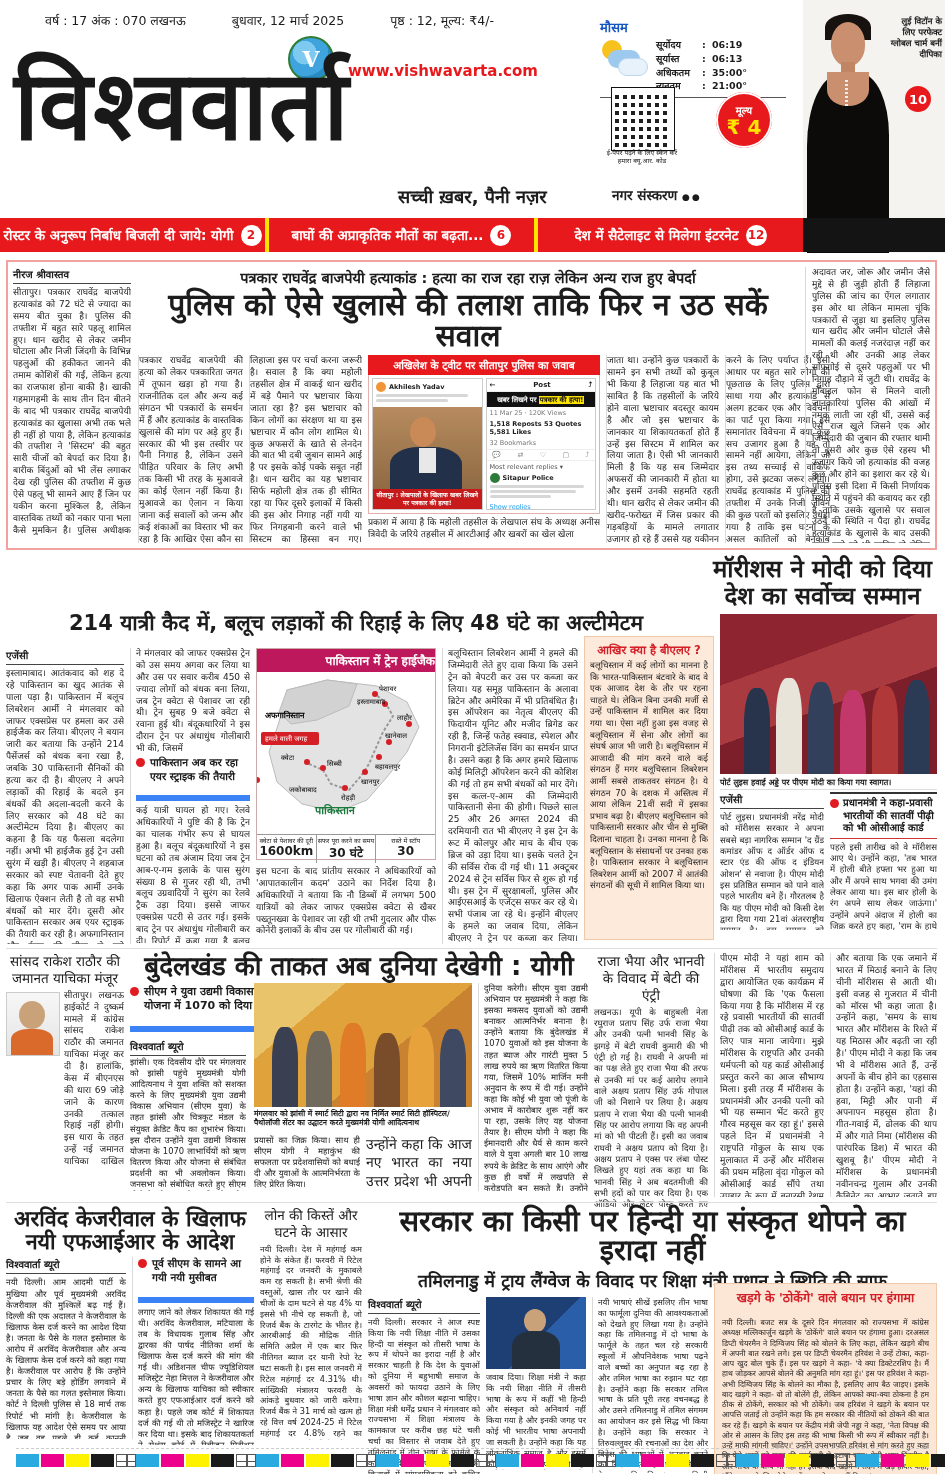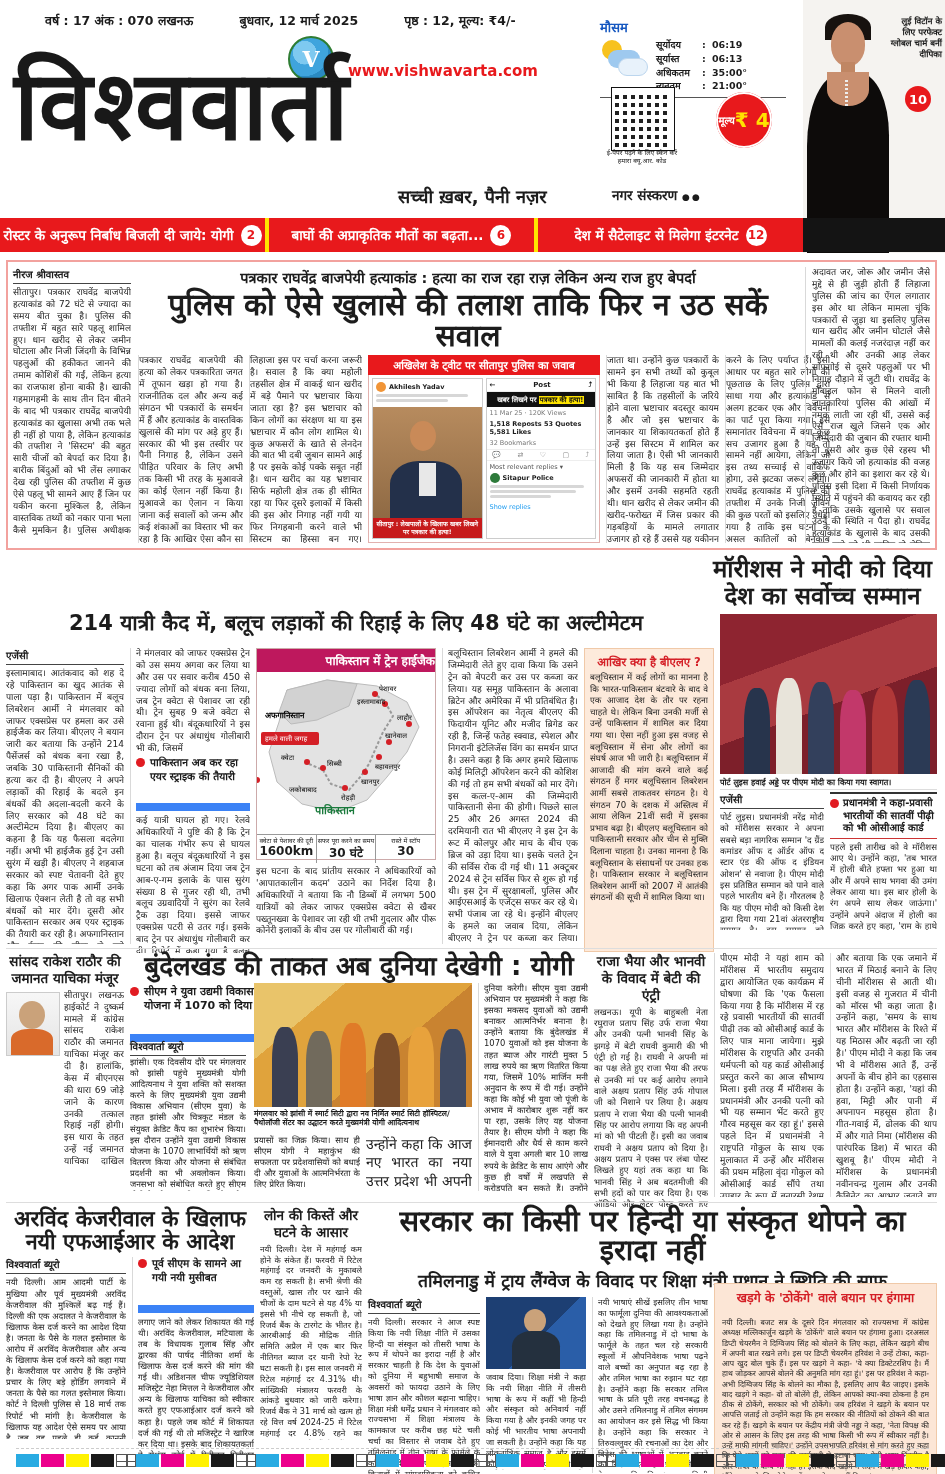--- a/index.html
+++ b/index.html
@@ -3,21 +3,21 @@
 <meta charset="utf-8">
 <style>
   html,body{margin:0;padding:0;background:#e9e9e9;}
   .page{position:relative;width:945px;height:1474px;background:#fff;margin:0 auto;overflow:hidden;
         font-family:"DejaVu Sans",sans-serif;color:#1c1c1c;}
   .abs{position:absolute;}
   .body-txt{font-size:9px;line-height:1.32;text-align:justify;overflow:hidden;color:#222;}
   .byline{font-weight:bold;font-size:10px;border-bottom:1px solid #444;padding-bottom:2px;margin-bottom:3px;}
   .rule-r{border-left:1px solid #d9d9d9;}
   
-  .top-info{top:12px;left:45px;display:flex;gap:46px;font-size:12.5px;font-weight:bold;}
+  .top-info{top:12px;left:45px;display:flex;gap:46px;font-size:12.5px;font-weight:normal;}
   .logo-title{top:58px;left:14px;font-size:96px;font-weight:900;letter-spacing:1px;line-height:1;white-space:nowrap;color:#191919;font-family:"DejaVu Serif",serif;}
   .website{top:62px;left:348px;color:#e8191c;font-weight:bold;font-size:15px;}
   .tagline{top:184px;left:398px;font-size:18px;font-weight:bold;}
   .globe{top:36px;left:288px;width:42px;height:42px;border-radius:50%;
          background:radial-gradient(circle at 35% 35%,#7ec9f0 0 30%,#3fa4dd 31% 60%,#2a8ac2 61% 100%);
          border:2px solid #2f7d33;display:flex;align-items:center;justify-content:center;
          color:#fff;font-weight:900;font-size:22px;font-family:"DejaVu Serif",serif;}
   .weather{top:18px;left:600px;width:186px;}
   .weather-title{color:#1557c0;font-weight:bold;font-size:13px;margin-bottom:2px;}
   .weather-flex{display:flex;gap:8px;border-bottom:1px solid #555;padding-bottom:4px;}
@@ -28,21 +28,21 @@
   .wrows{flex:1;font-size:9.5px;font-weight:bold;line-height:1.45;}
   .wrow{display:flex;}
   .wrow .wl{width:46px;}
   .wrow .wc{width:10px;}
   .qr{top:88px;left:612px;width:56px;height:56px;background:
       repeating-linear-gradient(0deg,#111 0 4px,#fff 4px 8px),
       repeating-linear-gradient(90deg,#111 0 4px,#fff 4px 8px);
       background-blend-mode:screen;border:3px solid #fff;outline:1px solid #111;}
   .qr-cap{top:150px;left:600px;width:84px;font-size:6.5px;text-align:center;line-height:1.2;}
   .price-circle{top:92px;left:716px;width:56px;height:56px;border-radius:50%;background:#e8191c;
-      display:flex;flex-direction:row;align-items:center;justify-content:center;color:#fff;
+      display:flex;flex-direction:column;align-items:center;justify-content:center;color:#fff;
       box-shadow:0 0 0 2px #fff inset;}
   .price-circle .pl{font-size:10px;font-weight:bold;}
   .price-circle .pv{font-size:20px;font-weight:900;color:#ffe400;line-height:1;}
   .edition{top:186px;left:612px;font-size:13.5px;font-weight:bold;}
   .edition small{font-size:9px;letter-spacing:2px;}
   .promo{top:0;left:803px;width:142px;height:253px;background:#f5f3f0;overflow:hidden;}
   .deepika{position:absolute;left:-6px;top:6px;width:96px;height:250px;}
   .dp-face{position:absolute;left:34px;top:16px;width:34px;height:44px;border-radius:50% 50% 46% 46%;background:#c98f6f;}
   .dp-hair{position:absolute;left:28px;top:8px;width:46px;height:26px;border-radius:50% 50% 0 0;background:#17120f;}
   .dp-neck{position:absolute;left:44px;top:56px;width:14px;height:16px;background:#c08663;}
@@ -106,41 +106,41 @@
   .s2c2{top:92px;left:124px;width:120px;height:296px;}
   .mapbox{top:92px;left:250px;width:180px;height:212px;border:1px solid #caa;box-sizing:border-box;background:#fff;}
   .map-title{background:#be185d;color:#fff;font-weight:bold;font-size:12px;text-align:right;padding:3px 0;}
   .map-stats{display:flex;border-top:1px solid #999;}
   .map-stat{flex:1;text-align:center;padding:2px 1px;}
   .map-stat+.map-stat{border-left:1px solid #999;}
   .map-stat .lb{font-size:6.3px;line-height:1.15;}
   .map-stat .vl{font-size:12px;font-weight:900;}
   .undermap{top:310px;left:250px;width:180px;height:78px;}
   .s2c3{top:92px;left:436px;width:136px;height:296px;}
-  .blabox{top:92px;left:578px;width:130px;height:304px;background:#fdeadb;border:1px solid #f0c9a8;box-sizing:border-box;padding:5px;}
+  .blabox{top:80px;left:578px;width:130px;height:304px;background:#fdeadb;border:1px solid #f0c9a8;box-sizing:border-box;padding:5px;}
   .bla-title{color:#d41f26;font-weight:bold;font-size:11.5px;text-align:center;margin-bottom:3px;}
   .bla-body{font-size:8.6px;line-height:1.35;text-align:justify;overflow:hidden;height:262px;}
   .mau{top:58px;left:714px;width:217px;height:330px;}
   .mau-photo{width:217px;height:160px;background:
       linear-gradient(160deg,#8e2430 0 30%,#a93a40 30% 55%,#7d1f2a 55% 100%);position:relative;overflow:hidden;}
   .fig{position:absolute;bottom:0;width:26px;height:70px;border-radius:40% 40% 0 0;}
   .mau-cap{font-size:8px;font-weight:bold;padding:2px 0;border-bottom:1px solid #ddd;}
   .mau-cols{display:flex;gap:6px;margin-top:2px;height:138px;}
   .mau-c1{width:104px;flex:none;}
   .mau-c2{flex:1;}
   .hlight{border-top:2px solid #333;border-bottom:1px solid #c33;padding:3px 0;margin-bottom:3px;
       font-size:10px;font-weight:bold;line-height:1.25;display:flex;gap:4px;}
   .reddot{width:9px;height:9px;border-radius:50%;background:#e11b22;flex:none;margin-top:2px;}
   
   .bullet{display:flex;gap:5px;font-size:11.5px;font-weight:bold;line-height:1.3;
-      border-bottom:8px solid #3b82f6;padding-bottom:20px;margin-bottom:4px;}
+      border-bottom:6px solid #3b82f6;padding-bottom:12px;margin-bottom:4px;}
   
   .sec3{top:948px;left:6px;width:931px;height:250px;border-top:1px solid #ddd;padding-top:4px;box-sizing:border-box;}
   .rath{position:absolute;top:4px;left:0;width:118px;height:244px;}
-  .s-head{font-size:13.5px;font-weight:700;text-align:center;line-height:1.25;margin-bottom:3px;}
+  .s-head{font-size:13.5px;font-weight:400;text-align:center;line-height:1.25;margin-bottom:3px;}
   .rath-photo{float:left;width:52px;height:62px;margin:2px 4px 2px 0;background:linear-gradient(#f7f7f7,#e4e4e4);position:relative;border:1px solid #ccc;}
   .r-face{position:absolute;left:12px;top:8px;width:26px;height:28px;border-radius:50%;background:#caa27a;}
   .r-shirt{position:absolute;left:4px;top:36px;width:42px;height:26px;border-radius:40% 40% 0 0;background:#d96a2b;}
   .bund{position:absolute;top:4px;left:122px;width:462px;height:244px;}
   .bund-head{font-size:26px;font-weight:900;text-align:center;line-height:1;margin-bottom:4px;}
   .bund-grid{position:relative;height:208px;}
   .bund-bullet{position:absolute;top:2px;left:2px;width:146px;}
   .bund-byl{position:absolute;top:56px;left:2px;width:116px;}
   .bund-c1{position:absolute;top:74px;left:2px;width:116px;height:134px;}
   .bund-photo{position:absolute;top:0;left:126px;width:218px;height:124px;background:
@@ -333,20 +333,21 @@
                     <span class="tw-av2"></span>
                   <span class="tw-name">Sitapur Police</span>
                   </div>
                 <div class="gbar" style="width:92%"></div>
                   <div class="gbar" style="width:84%"></div>
                   <div class="gbar" style="width:60%"></div>
               </div>
               <div class="show-rep">Show replies</div>
             </div>
           </div>
+          <div class="below-tweet">प्रकाश में आया है कि महोली तहसील के लेखपाल संघ के अध्यक्ष अनीस त्रिवेदी के जरिये तहसील में आरटीआई और खबरों का खेल खेला</div>
         </div>
         <div class="wcolC body-txt rule-r">जाता था। उन्होंने कुछ पत्रकारों के सामने इन सभी तथ्यों को कुबूल भी किया है लिहाजा यह बात भी साबित है कि तहसीलों के जरिये होने वाला भ्रष्टाचार बदस्तूर कायम है और जो इस भ्रष्टाचार के जानकार या शिकायतकर्ता होते हैं उन्हें इस सिस्टम में शामिल कर लिया जाता है। ऐसी भी जानकारी मिली है कि यह सब जिम्मेदार अफसरों की जानकारी में होता था और इसमें उनकी सहमति रहती थी। धान खरीद से लेकर जमीन की खरीद-फरोख्त में जिस प्रकार की गड़बड़ियों के मामले लगातार उजागर हो रहे हैं उससे यह यकीनन कहा जा सकता है कि सरकार की सख्ती के बावजूद जमीनी स्तर पर बहुत कुछ गोलमाल पहले जैसा ही आज भी चल रहा है। सूत्र बताते हैं कि राघवेंद्र के मोबाइल फोन में लेनदेन के कुछ ऐसे राज भी उजागर हुए हैं जो सिस्टम की हिस्सेदारी को साबित</div>
         <div class="wcolD body-txt rule-r">करने के लिए पर्याप्त हैं। इसी आधार पर बहुत सारे लोगों की पूछताछ के लिए पुलिस द्वारा साधा गया और हत्याकांड से अलग हटकर एक और विवेचना का पार्ट पूरा किया गया। इस समानांतर विवेचना में क्या कुछ सच उजागर हुआ है यह तो सामने नहीं आयेगा, लेकिन जो इस तथ्य सच्चाई से वाकिफ होगा, उसे झटका जरूर लगेगा। राघवेंद्र हत्याकांड में पुलिस की तफ्तीश में उनके निजी जीवन की कुछ परतों को इसलिए उधेड़ा गया है ताकि इस घटना के असल कातिलों को बेनकाब किया जा सके। दरअसल लखनऊ दिल्ली हाइवे पर जिस तरह से दिनदहाड़े राघवेंद्र की ताबड़तोड़ गोलियां चलाकर निर्मम हत्या की गई उसने शुरुआती दौर में ही यह संभावना जता दी थी कि भ्रष्टाचार से कहीं ज्यादा यह किसी अदावत का नतीजा है। यह</div>
       </div>
     </div>
     <div class="lead-colE body-txt rule-r" style="padding-left:6px">अदावत जर, जोरू और जमीन जैसे मुद्दे से ही जुड़ी होती हैं लिहाजा पुलिस की जांच का ऐंगल लगातार इस ओर था लेकिन मामला चूंकि पत्रकारों से जुड़ा था इसलिए पुलिस धान खरीद और जमीन घोटाले जैसे मामलों की कलई नजरंदाज़ नहीं कर रही थी और उनकी आड़ लेकर साफगोई से दूसरे पहलुओं पर भी निगाह दौड़ाने में जुटी थी। राघवेंद्र के मोबाइल फोन से मिलने वाली जानकारियां पुलिस की आंखों में नमक लाती जा रही थीं, उससे कई ऐसे राज खुले जिसने एक ओर जिम्मेदारी की जुबान की रफ्तार थामी तो दूसरी ओर कुछ ऐसे रहस्य भी उजागर किये जो हत्याकांड की वजह कुछ और होने का इशारा कर रहे थे। पुलिस इसी दिशा में किसी निर्णायक स्थिति में पहुंचने की कवायद कर रही है ताकि उसके खुलासे पर सवाल उठने की स्थिति न पैदा हो। राघवेंद्र हत्याकांड के खुलासे के बाद उसकी वजह चाहे जो भी साबित हो लेकिन दूसरे पहलुओं से जुड़े जो सवाल निरन्तर जन्म ले रहे हैं, वह कम गम्भीर और चुनौतीपूर्ण नहीं हैं।</div>
   </div>
 
   <div class="abs sec2">
     <div class="t-sub">214 यात्री कैद में, बलूच लड़ाकों की रिहाई के लिए 48 घंटे का अल्टीमेटम</div>

